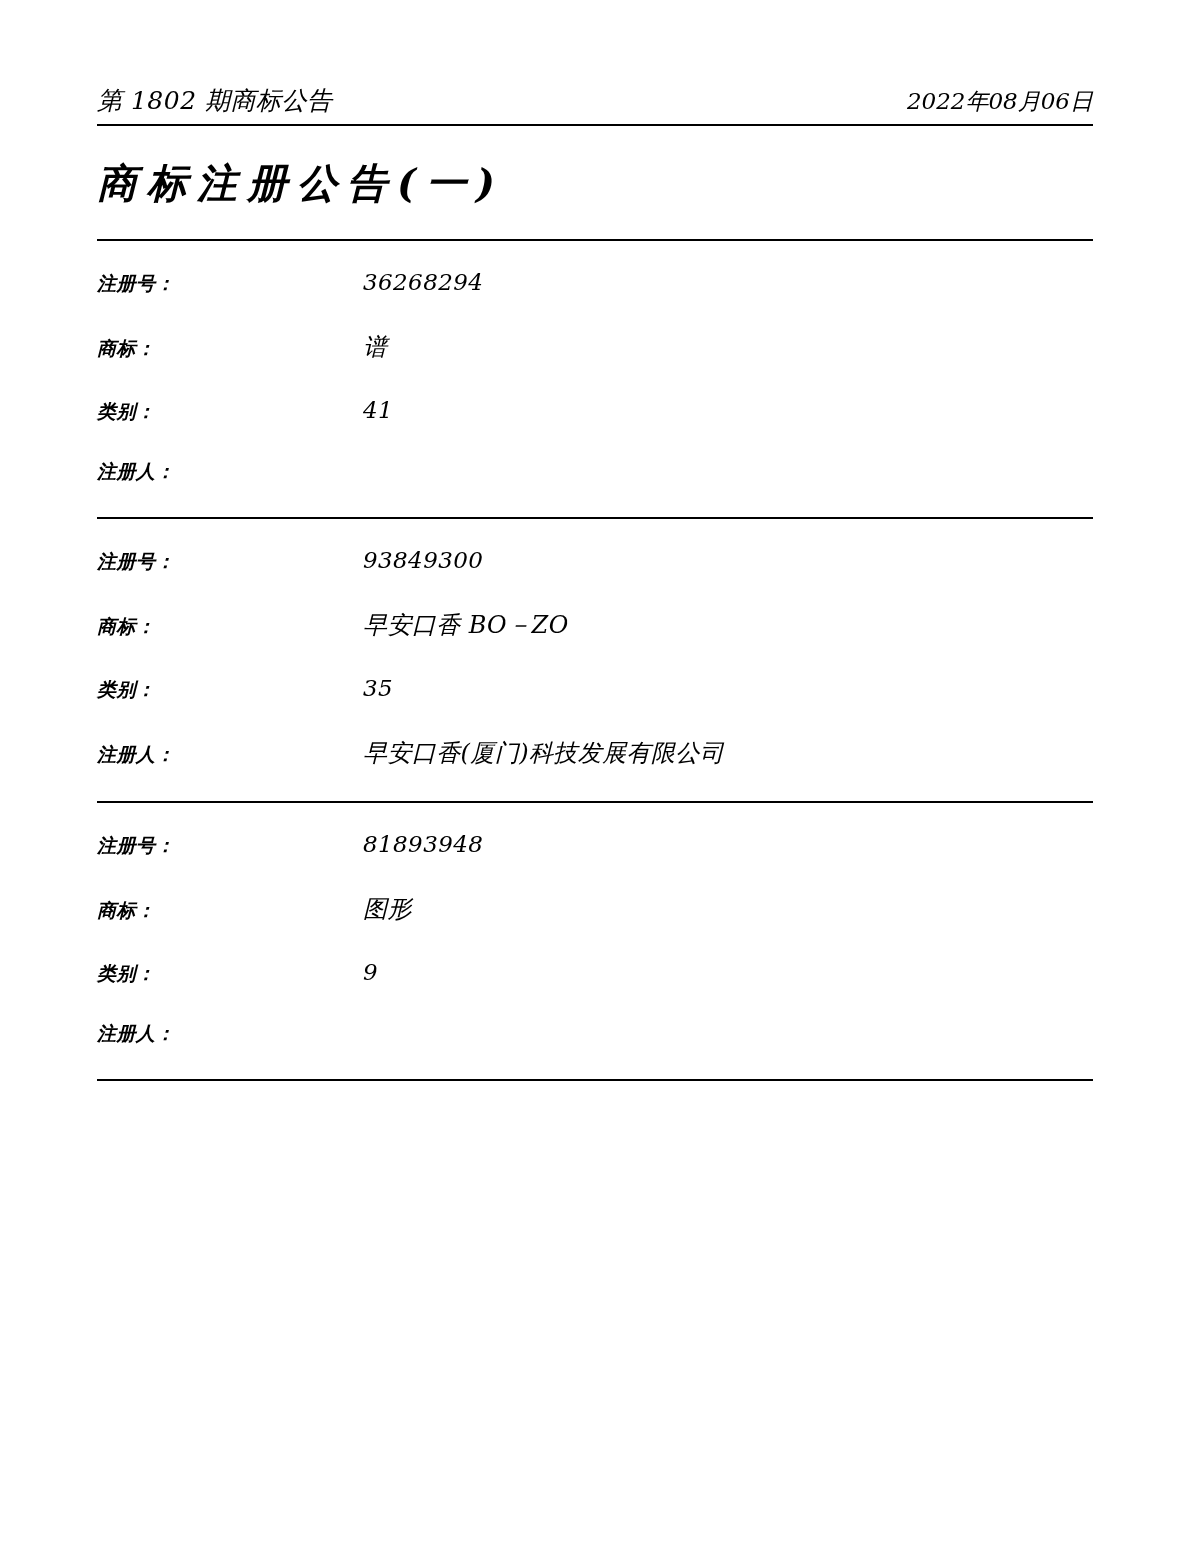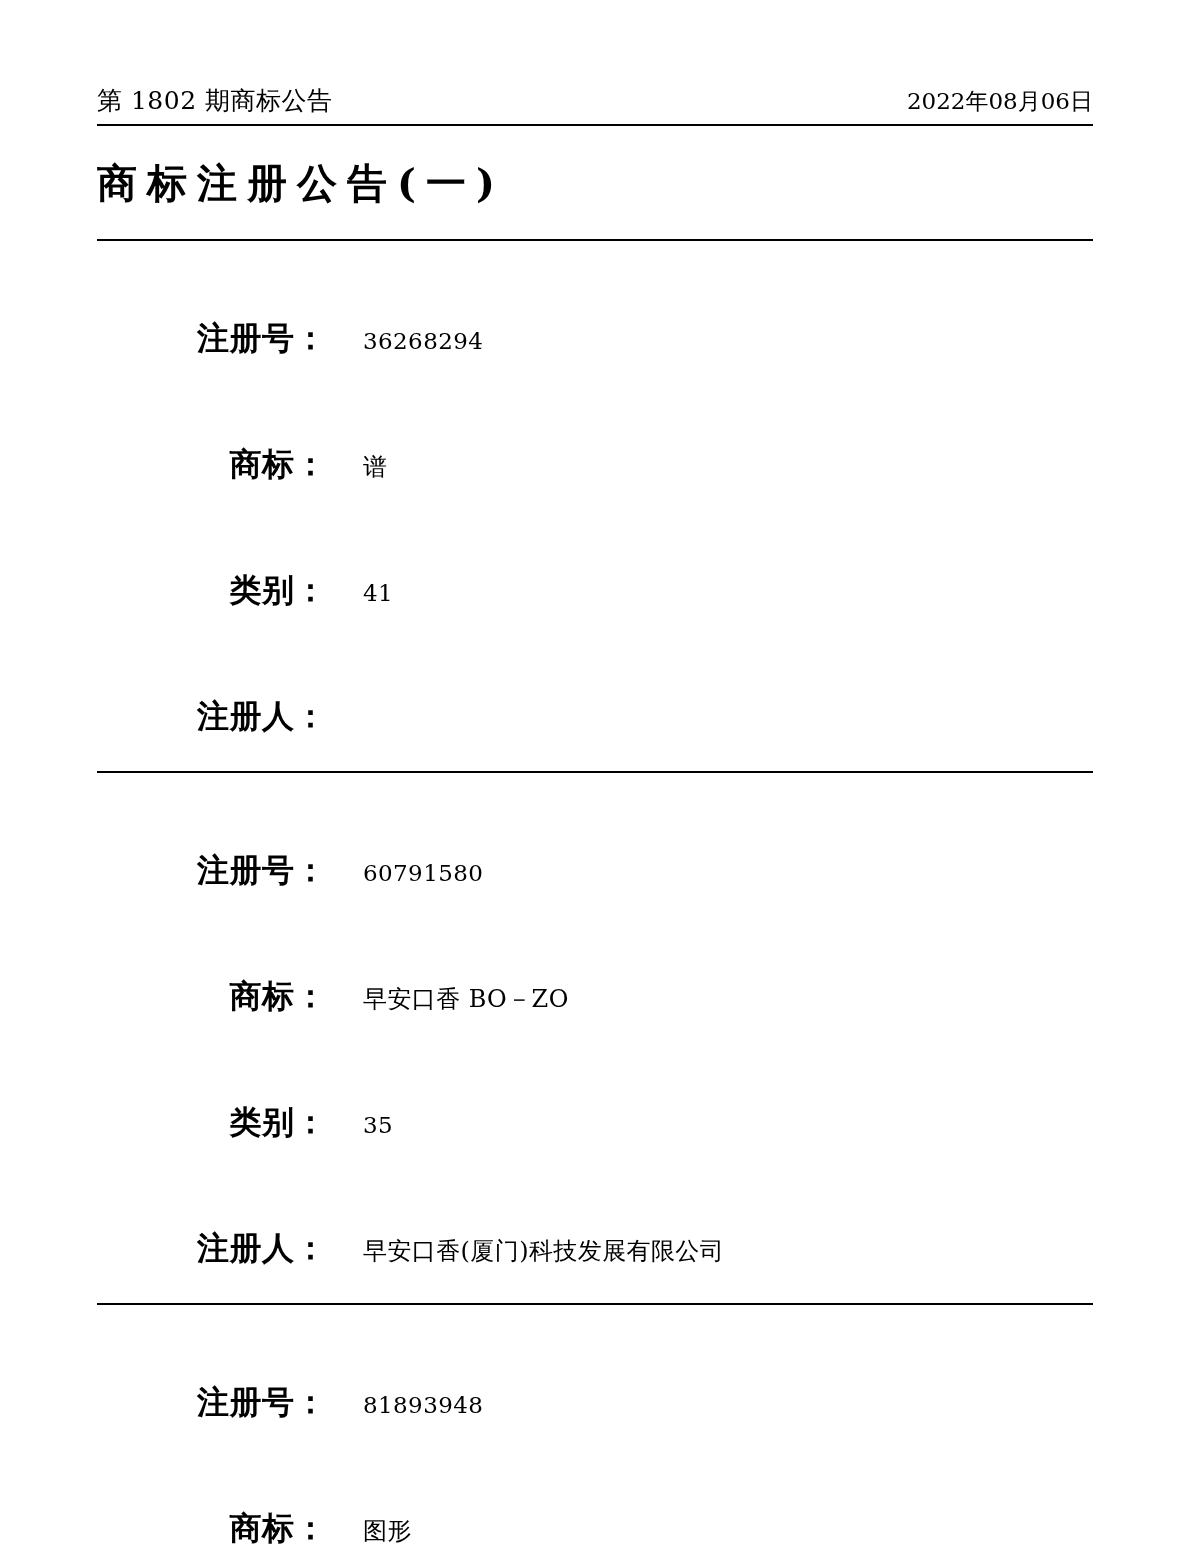--- a/index.html
+++ b/index.html
@@ -14,20 +14,21 @@
     color: #000000;
     position: relative;
     overflow: hidden;
   }
   .page {
     width: 1190px;
     height: 1516px;
     box-sizing: border-box;
     padding: 86px 97px 16px 97px;
     position: relative;
+    font-style: italic;
   }
   
   .header {
     display: flex;
     justify-content: space-between;
     align-items: flex-end;
     font-size: 25px;
     line-height: 1.2;
     padding-bottom: 8px;
   }
@@ -72,27 +73,25 @@
   .row {
     display: flex;
     align-items: baseline;
     margin: 0 0 34px 0;
   }
   .row:last-child {
     margin-bottom: 10px;
   }
   .lbl {
     width: 230px;
-    text-align: right;
     padding-right: 0px;
-    font-size: 32px;
+    font-size: 19px;
     font-weight: 600;
     letter-spacing: 0.5px;
     flex: 0 0 auto;
-    margin-top: 48px;
   }
   .val {
     padding-left: 36px;
     font-size: 24px;
     letter-spacing: 0.4px;
   }
   .val-num {
     font-family: "DejaVu Serif", "Liberation Serif", serif;
     font-size: 23px;
   }
@@ -125,21 +124,21 @@
       <div class="val val-num">41</div>
     </div>
     <div class="row">
       <div class="lbl">注册人：</div>
     </div>
   </div>
 
   <div class="entry">
     <div class="row">
       <div class="lbl">注册号：</div>
-      <div class="val val-num">60791580</div>
+      <div class="val val-num">93849300</div>
     </div>
     <div class="row">
       <div class="lbl">商标：</div>
       <div class="val">早安口香 BO－ZO</div>
     </div>
     <div class="row">
       <div class="lbl">类别：</div>
       <div class="val val-num">35</div>
     </div>
     <div class="row">

